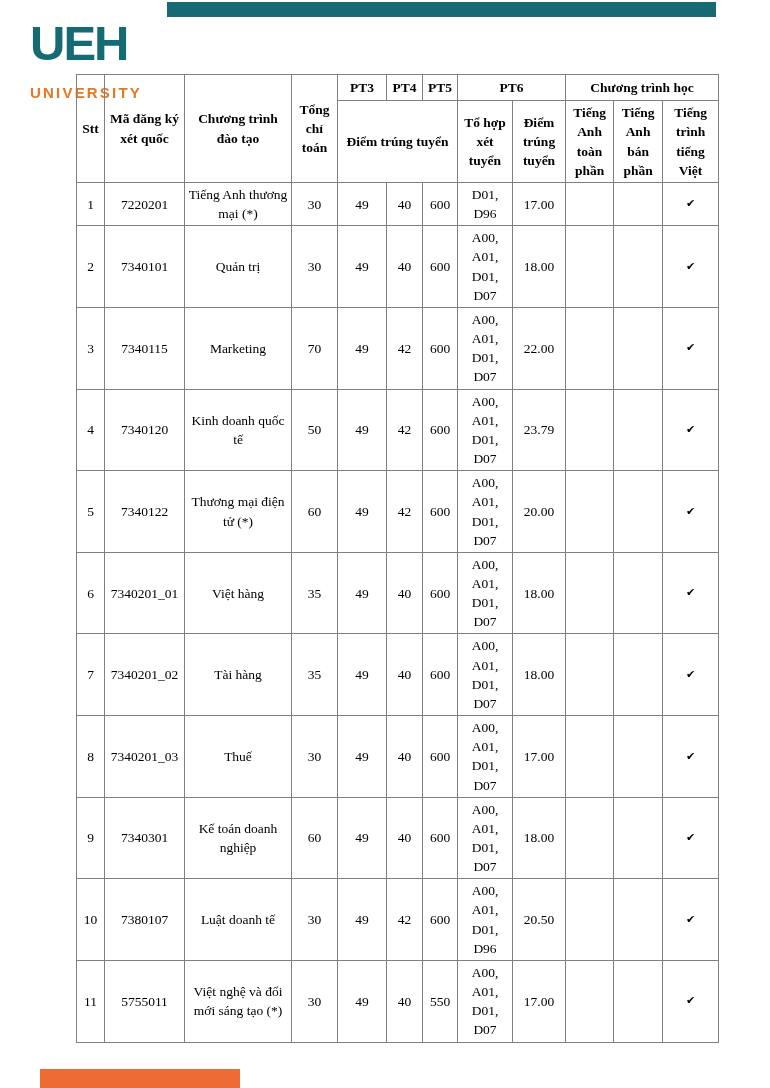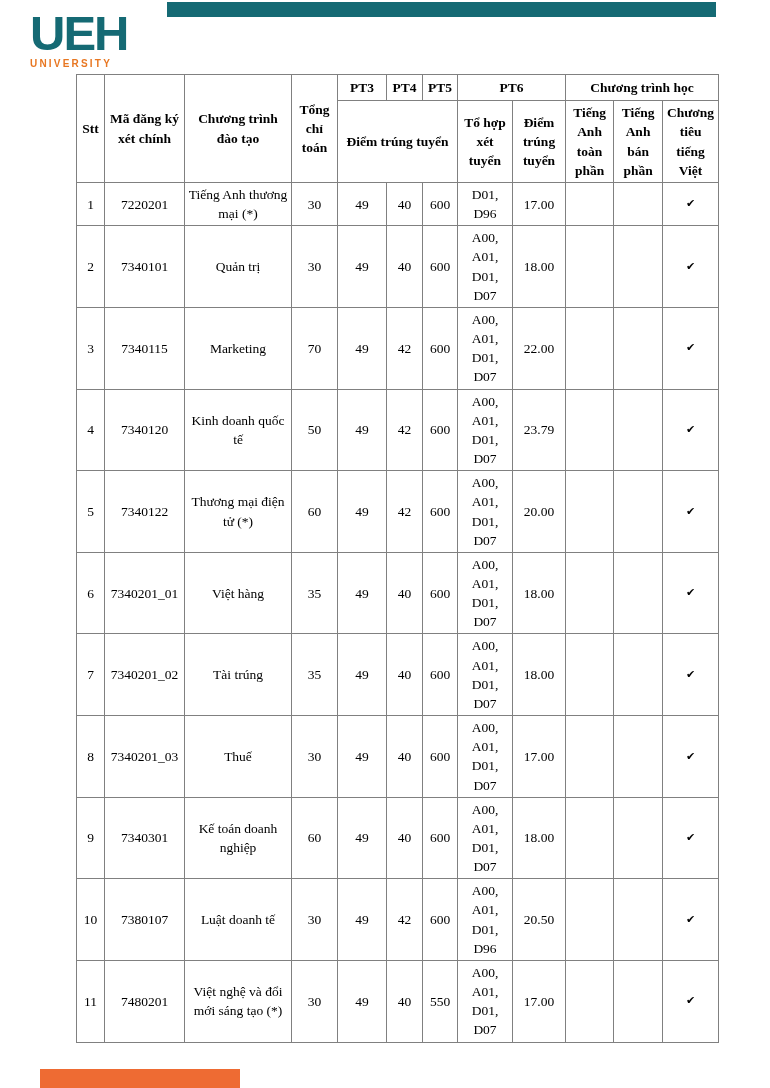--- a/index.html
+++ b/index.html
@@ -12,28 +12,28 @@
     font-family:"Liberation Serif", serif;color:#000;overflow:hidden;
   }
   .top-bar{
     position:absolute;left:167px;top:2px;width:549px;height:15px;
     background:var(--teal);
   }
   .bottom-bar{
     position:absolute;left:40px;top:1069px;width:200px;height:19px;
     background:var(--bottom_bar);
   }
-  .logo{position:absolute;left:30px;top:9px;width:120px;text-align:left;}
+  .logo{position:absolute;left:30px;top:19px;width:120px;text-align:left;}
   .logo-title{
     font-family:"Liberation Sans", sans-serif;font-weight:bold;
     font-size:49px;line-height:48px;letter-spacing:-2px;color:var(--teal);
   }
   .logo-subtitle{
     font-family:"Liberation Sans", sans-serif;font-weight:bold;
-    font-size:10px;letter-spacing:2.2px;color:var(--orange);margin-top:1px;
+    font-size:15px;letter-spacing:2.2px;color:var(--orange);margin-top:17px;
   }
   table.adm{
     position:absolute;left:76px;top:74px;width:642px;
     border-collapse:collapse;table-layout:fixed;
     font-size:13.5px;line-height:1.42;
   }
   table.adm th, table.adm td{
     border:1px solid var(--border);
     text-align:center;vertical-align:middle;padding:2px 3px;
     overflow:hidden;
@@ -72,36 +72,36 @@
       <col class="c-pt5">
     <col class="c-tohop">
       <col class="c-diem">
     <col class="c-tp">
       <col class="c-bp">
       <col class="c-viet">
   </colgroup>
   <thead>
     <tr class="h1">
       <th rowspan="2">Stt</th>
-      <th rowspan="2">Mã đăng ký xét chính</th>
+      <th rowspan="2">Mã đăng ký xét quốc</th>
       <th rowspan="2">Chương trình đào tạo</th>
       <th rowspan="2">Tổng chỉ toán</th>
       <th>PT3</th>
       <th>PT4</th>
       <th>PT5</th>
       <th colspan="2">PT6</th>
       <th colspan="3">Chương trình học</th>
     </tr>
     <tr class="h2">
       <th colspan="3">Điểm trúng tuyển</th>
       <th>Tổ hợp xét tuyển</th>
       <th>Điểm trúng tuyển</th>
       <th>Tiếng Anh toàn phần</th>
       <th>Tiếng Anh bán phần</th>
-      <th>Chương tiêu tiếng Việt</th>
+      <th>Tiếng trình tiếng Việt</th>
     </tr>
   </thead>
   <tbody>
   <tr>
     <td>1</td>
     <td>7220201</td>
     <td>Tiếng Anh thương mại (*)</td>
     <td>30</td>
     <td>49</td>
     <td>40</td>
@@ -184,21 +184,21 @@
     <td>A00, A01, D01, D07</td>
     <td>18.00</td>
     <td></td>
     <td></td>
     <td class="check">✔</td>
   </tr>
 
   <tr>
     <td>7</td>
     <td>7340201_02</td>
-    <td>Tài trúng</td>
+    <td>Tài hàng</td>
     <td>35</td>
     <td>49</td>
     <td>40</td>
     <td>600</td>
     <td>A00, A01, D01, D07</td>
     <td>18.00</td>
     <td></td>
     <td></td>
     <td class="check">✔</td>
   </tr>
@@ -243,21 +243,21 @@
     <td>600</td>
     <td>A00, A01, D01, D96</td>
     <td>20.50</td>
     <td></td>
     <td></td>
     <td class="check">✔</td>
   </tr>
 
   <tr>
     <td>11</td>
-    <td>7480201</td>
+    <td>5755011</td>
     <td>Việt nghệ và đổi mới sáng tạo (*)</td>
     <td>30</td>
     <td>49</td>
     <td>40</td>
     <td>550</td>
     <td>A00, A01, D01, D07</td>
     <td>17.00</td>
     <td></td>
     <td></td>
     <td class="check">✔</td>

